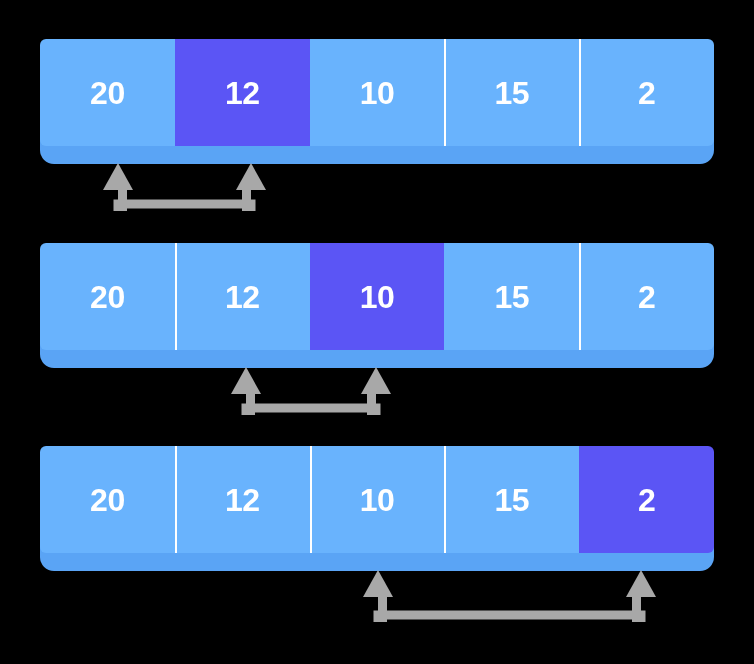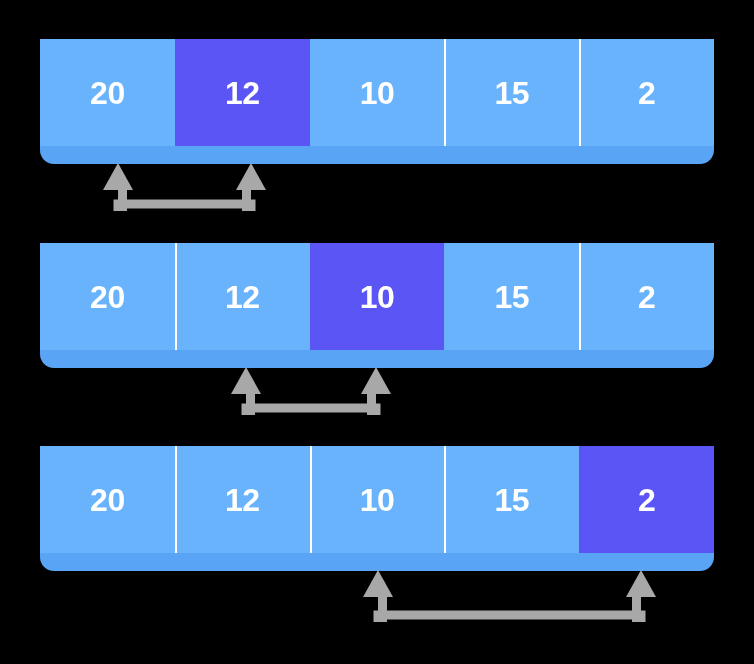--- a/index.html
+++ b/index.html
@@ -43,21 +43,21 @@
     background: #5aa4f5;
     filter: blur(0.5px);
   }
 
   .array {
     position: absolute;
     left: 0;
     top: 0;
     width: 674px;
     height: 107px;
-    border-radius: 0;
+    border-radius: 6px;
     overflow: hidden;
     display: flex;
     flex-direction: row;
   }
 
   .cell {
     position: relative;
     flex: 1 1 0;
     height: 107px;
     background: #69b3fd;

